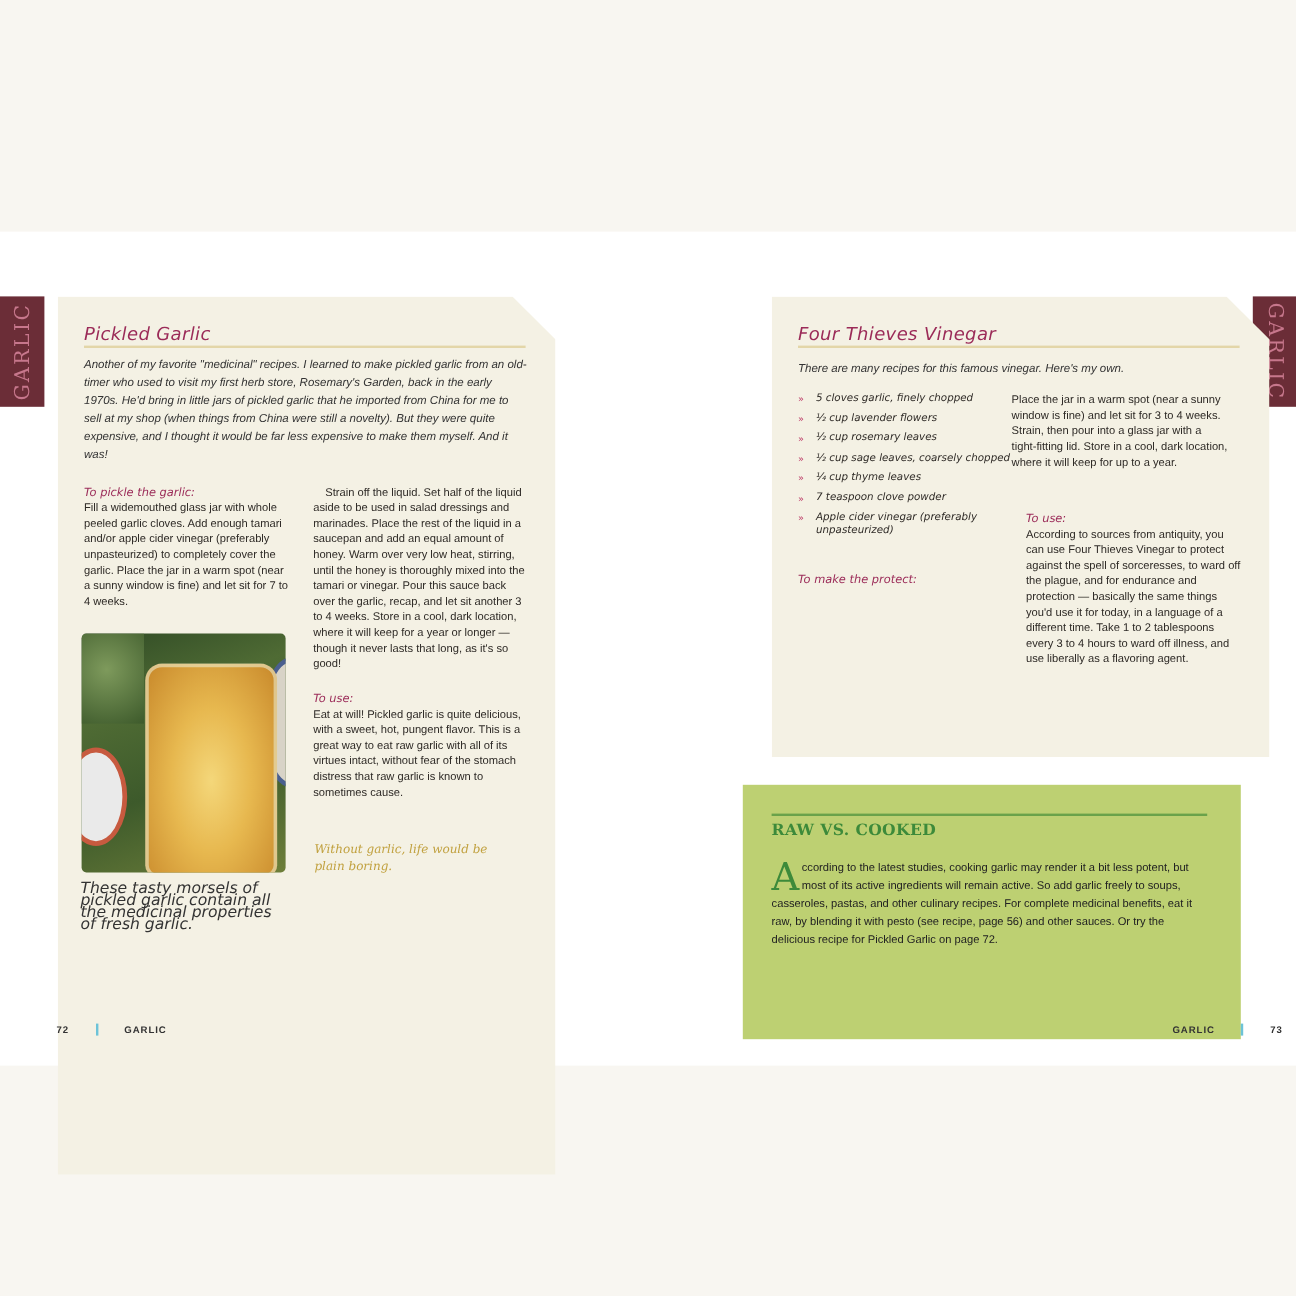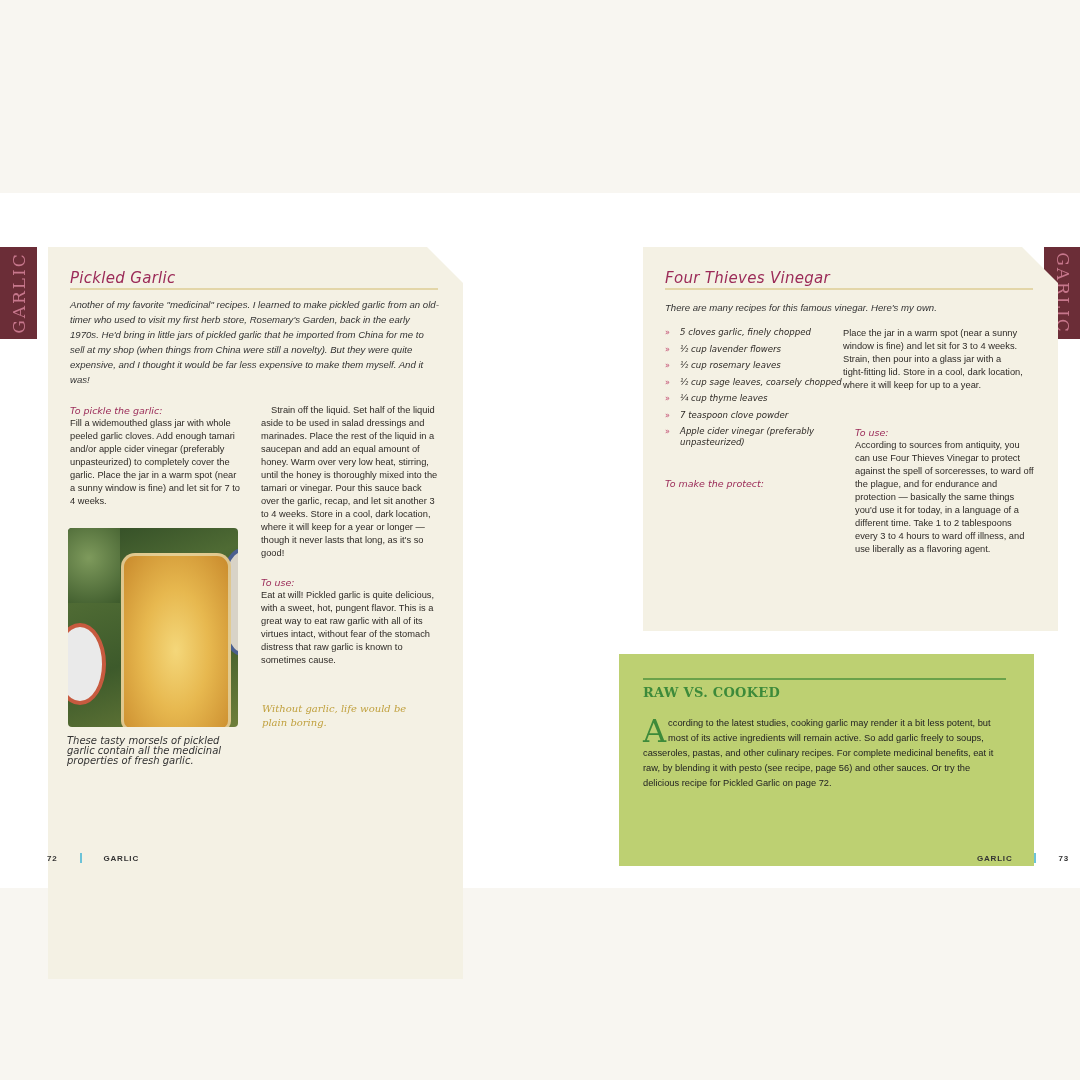--- a/index.html
+++ b/index.html
@@ -75,21 +75,21 @@
     .photo .lid {
       position: absolute; left: -14px; top: 95px; width: 44px; height: 74px;
       border-radius: 50%; background: #eaeaea; border: 4px solid #c75a3f;
     }
     .photo .plate {
       position: absolute; left: 150px; top: 20px; width: 40px; height: 100px;
       border-radius: 50%; border: 4px solid #4a5f8f; background: #d8d3c7;
     }
     .caption {
       position: absolute; left: 19px; top: 489px; width: 165px;
-      font-size: 10px; line-height: 10px; font-style: italic; color: #333;
+      font-size: 13px; line-height: 10px; font-style: italic; color: #333;
       font-family: "DejaVu Sans", sans-serif;
     }
     .pullquote {
       position: absolute; left: 214px; top: 435px; width: 150px;
       font-family: "DejaVu Serif", serif; font-style: italic;
       font-size: 10px; line-height: 14px; color: #c1a13f; margin-top: 20px;
     }
 
     .ingredients { list-style: none; margin: 0; padding: 0; }
     .ingredients li {

